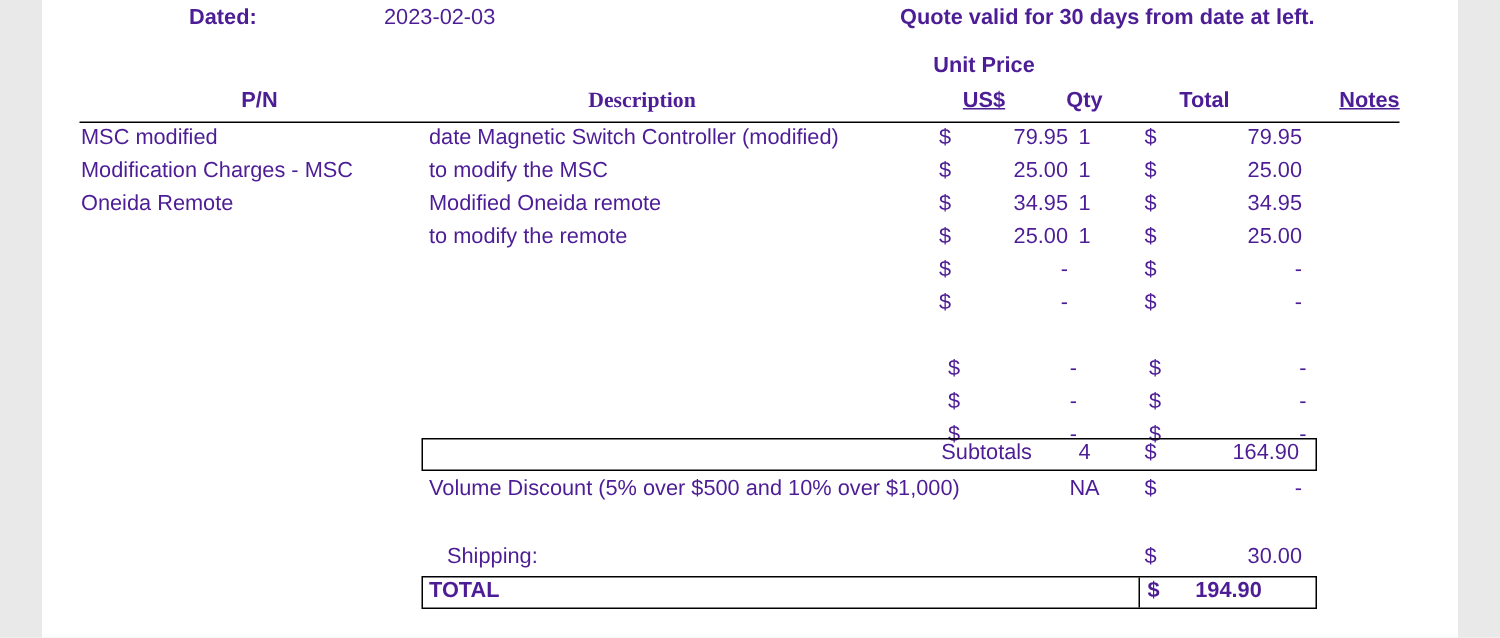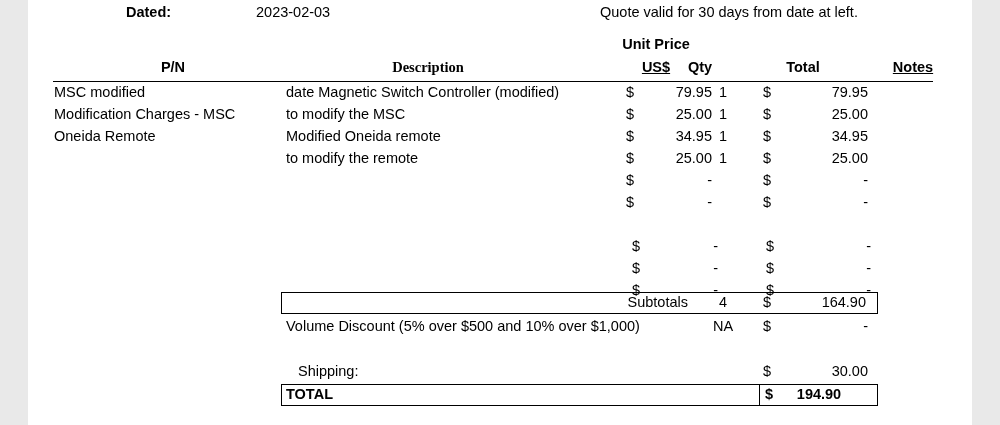--- a/index.html
+++ b/index.html
@@ -20,21 +20,21 @@
     width: 944px;
     height: 425px;
     background: #ffffff;
     box-sizing: border-box;
   }
   .sheet {
     position: relative;
     width: 100%;
     height: 100%;
     font-size: 14.5px;
-    color: #000000;
+    color: #4c1d95;
   }
 
   
   .hdr {
     position: absolute;
     top: 4px;
     left: 0;
     width: 100%;
     height: 22px;
   }
@@ -46,21 +46,21 @@
   }
   .hdr .dated-value {
     position: absolute;
     left: 228px;
     top: 0;
   }
   .hdr .validity {
     position: absolute;
     left: 572px;
     top: 0;
-    font-weight: normal;
+    font-weight: bold;
   }
 
   
   .unitprice-top {
     position: absolute;
     top: 36px;
     left: 583px;
     width: 90px;
     text-align: center;
     font-weight: bold;
@@ -69,21 +69,21 @@
     position: absolute;
     top: 59px;
     left: 0;
     width: 100%;
     height: 20px;
     font-weight: bold;
   }
   .colhead .c-pn     { position: absolute; left: 110px; width: 70px; text-align: center; }
   .colhead .c-desc   { position: absolute; left: 300px; width: 200px; text-align: center; font-family: Liberation Serif, serif; }
   .colhead .c-us     { position: absolute; left: 583px; width: 90px; text-align: center; text-decoration: underline; }
-  .colhead .c-qty    { position: absolute; left: 660px; width: 70px; text-align: left; }
+  .colhead .c-qty    { position: absolute; left: 660px; width: 70px; text-align: center; }
   .colhead .c-total  { position: absolute; left: 720px; width: 110px; text-align: center; }
   .colhead .c-notes  { position: absolute; left: 845px; width: 80px; text-align: center; text-decoration: underline; }
 
   .rule {
     position: absolute;
     left: 25px;
     top: 81px;
     width: 880px;
     border-top: 1.5px solid #000;
   }

